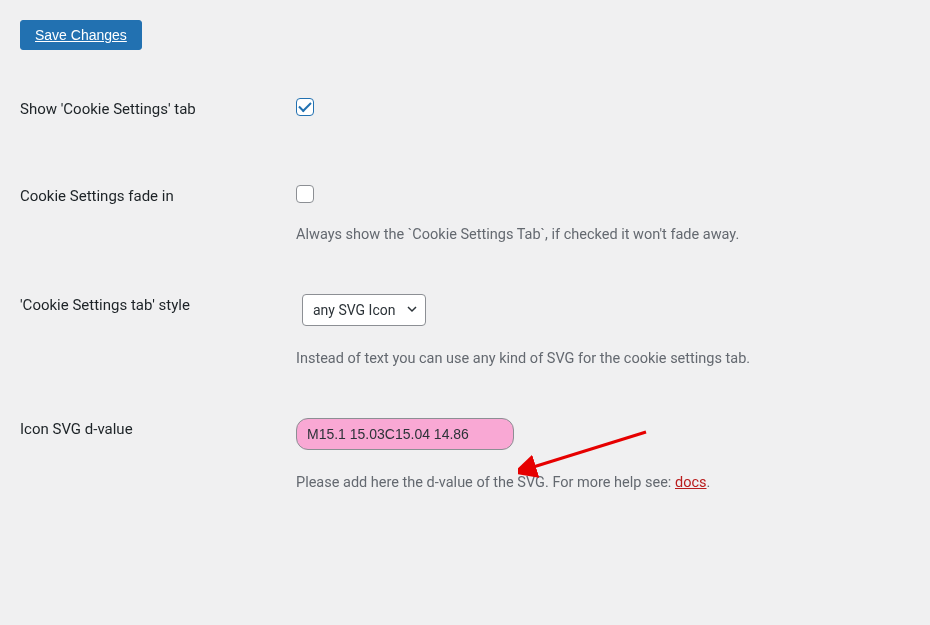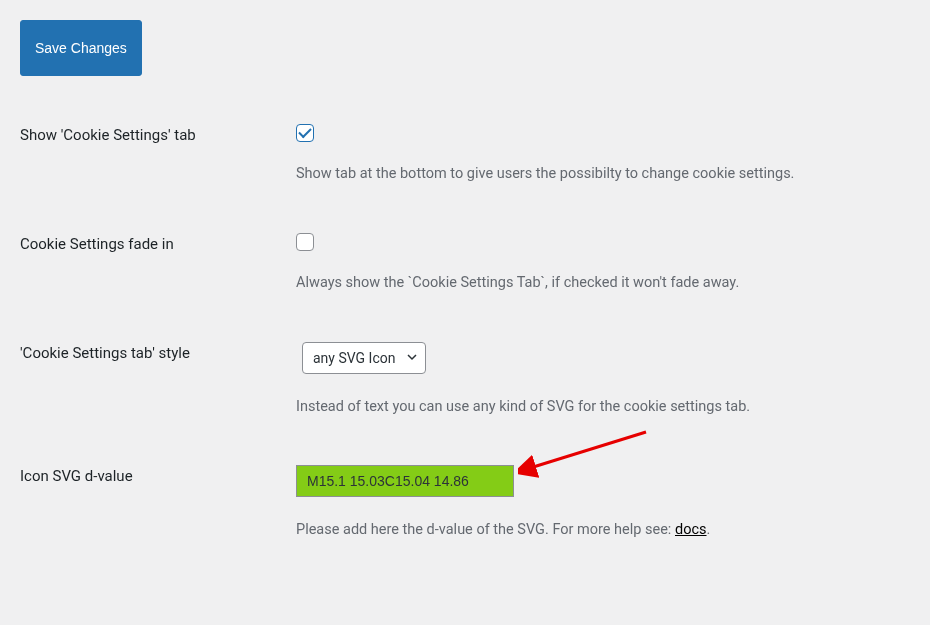--- a/index.html
+++ b/index.html
@@ -15,24 +15,25 @@
       width: 930px;
       height: 625px;
       padding: 20px;
       position: relative;
     }
     .save-button {
       background: #2271b1;
       color: #fff;
       border: 1px solid #2271b1;
       border-radius: 3px;
-      padding: 19px 14px;
+      padding: 6px 14px;
       font-size: 14px;
       cursor: pointer;
       margin-bottom: 48px;
+      text-decoration: underline;
     }
     .form-table {
       width: 100%;
     }
     .form-row {
       display: flex;
       align-items: flex-start;
       margin-bottom: 48px;
     }
     .form-label {
@@ -100,32 +101,32 @@
       align-items: center;
     }
     .select-chevron {
       position: absolute;
       right: 8px;
       top: 50%;
       transform: translateY(-50%);
       pointer-events: none;
     }
     .text-input {
-      background: #84cc16;
+      background: #f9a8d4;
       border: 1px solid #8c8f94;
-      border-radius: 0;
+      border-radius: 12px;
       padding: 6px 10px;
       font-size: 14px;
       width: 218px;
       color: #2c3338;
       min-height: 32px;
       margin-bottom: 22px;
     }
     .link {
-      color: #000000;
+      color: #b91c1c;
       text-decoration: underline;
       cursor: pointer;
     }
     .red-arrow {
       position: absolute;
       left: 518px;
       top: 420px;
       pointer-events: none;
     }
   </style>
@@ -137,21 +138,20 @@
 <button class="save-button">Save Changes</button>
 
 <div class="form-table">
 
   <div class="form-row">
     <div class="form-label">Show 'Cookie Settings' tab</div>
     <div class="form-field">
       <div class="checkbox-wrap">
         <div class="checkbox checked"></div>
       </div>
-      <div class="description">Show tab at the bottom to give users the possibilty to change cookie settings.</div>
     </div>
   </div>
 
   <div class="form-row">
     <div class="form-label">Cookie Settings fade in</div>
     <div class="form-field">
       <div class="checkbox-wrap">
         <div class="checkbox"></div>
       </div>
       <div class="description">Always show the `Cookie Settings Tab`, if checked it won't fade away.</div>

